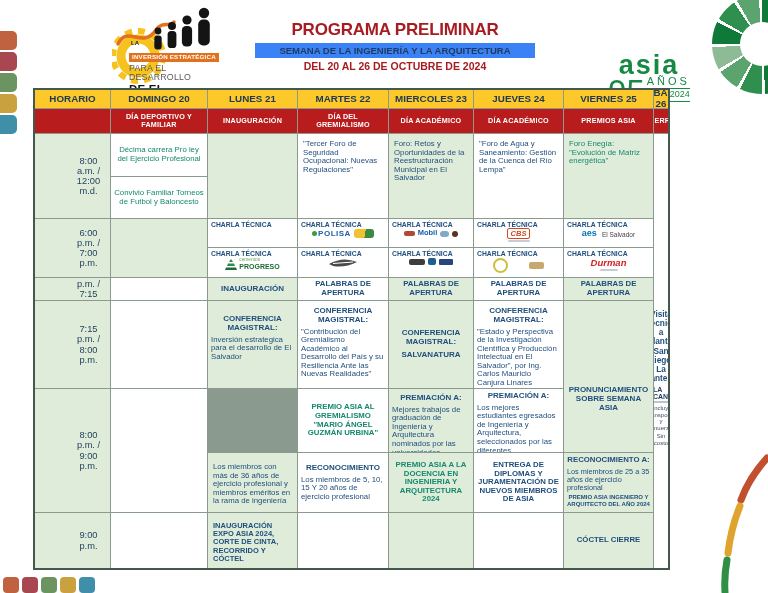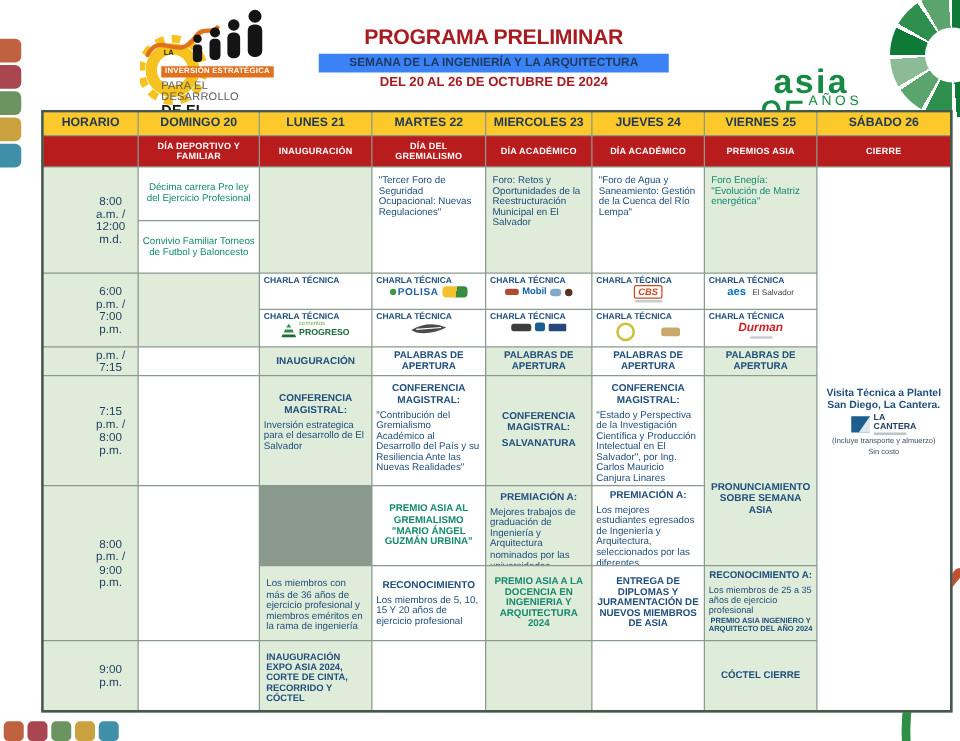--- a/index.html
+++ b/index.html
@@ -33,21 +33,21 @@
 
   .ring{position:absolute;right:-44px;top:-6px;width:100px;height:100px;border-radius:50%;
     background:conic-gradient(#0f7a38 0 26deg,#fff 26deg 30deg,#2f8f4f 30deg 56deg,#fff 56deg 60deg,
     #5ca46e 60deg 86deg,#fff 86deg 90deg,#8cbb95 90deg 116deg,#fff 116deg 120deg,#afd0b6 120deg 146deg,
     #fff 146deg 150deg,#0f7a38 150deg 176deg,#fff 176deg 180deg,#2f8f4f 180deg 206deg,#fff 206deg 210deg,
     #5ca46e 210deg 236deg,#fff 236deg 240deg,#8cbb95 240deg 266deg,#fff 266deg 270deg,#0f7a38 270deg 296deg,
     #fff 296deg 300deg,#2f8f4f 300deg 326deg,#fff 326deg 330deg,#5ca46e 330deg 356deg,#fff 356deg 360deg);}
   .ring-hole{position:absolute;left:28px;top:28px;width:44px;height:44px;border-radius:50%;background:#fff;}
 
   
-  .tbl{position:absolute;left:33px;top:88px;width:729px;box-sizing:border-box;
+  .tbl{position:absolute;left:33px;top:88px;width:637px;box-sizing:border-box;
        border:2px solid #44584c;background:#8a9a8e;display:grid;gap:1px;
        grid-template-columns:75px 96px 89px 90px 84px 89px 89px 1fr;
        grid-template-rows:18px 24px 42px 41px 28px 29px 22px 87px 63px 59px 55px;}
   .c{box-sizing:border-box;overflow:hidden;display:flex;flex-direction:column;
      justify-content:center;align-items:center;text-align:center;padding:2px 3px;
      font-size:7.8px;line-height:1.1;color:#1f4e7c;}
   .g{background:#dfecd9;} .w{background:#fff;}
   .hd{background:#fdc82a;color:#203a53;font-weight:700;font-size:9.8px;justify-content:center;}
   .sub{background:#b91c1c;color:#fff;font-weight:700;font-size:7.2px;line-height:1.15;letter-spacing:.2px;}
   .time{font-size:9.3px;color:#1c3d5c;padding-left:35px;}

